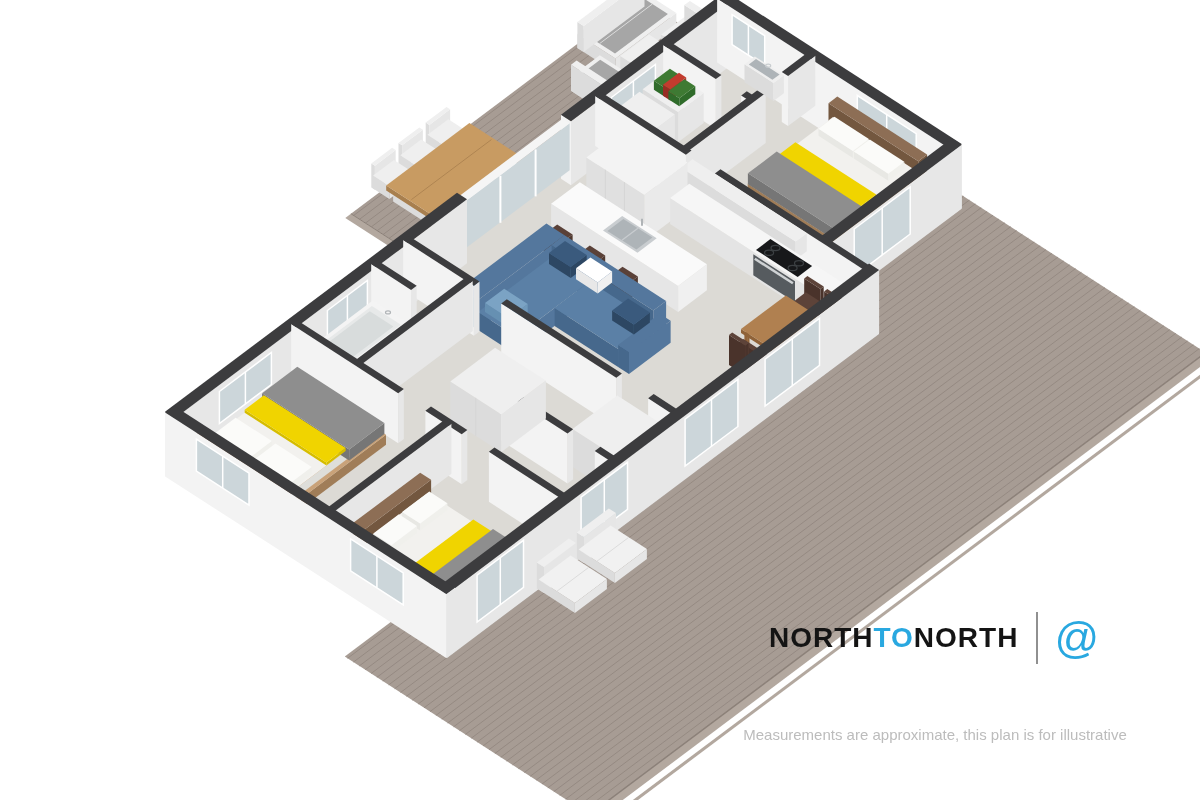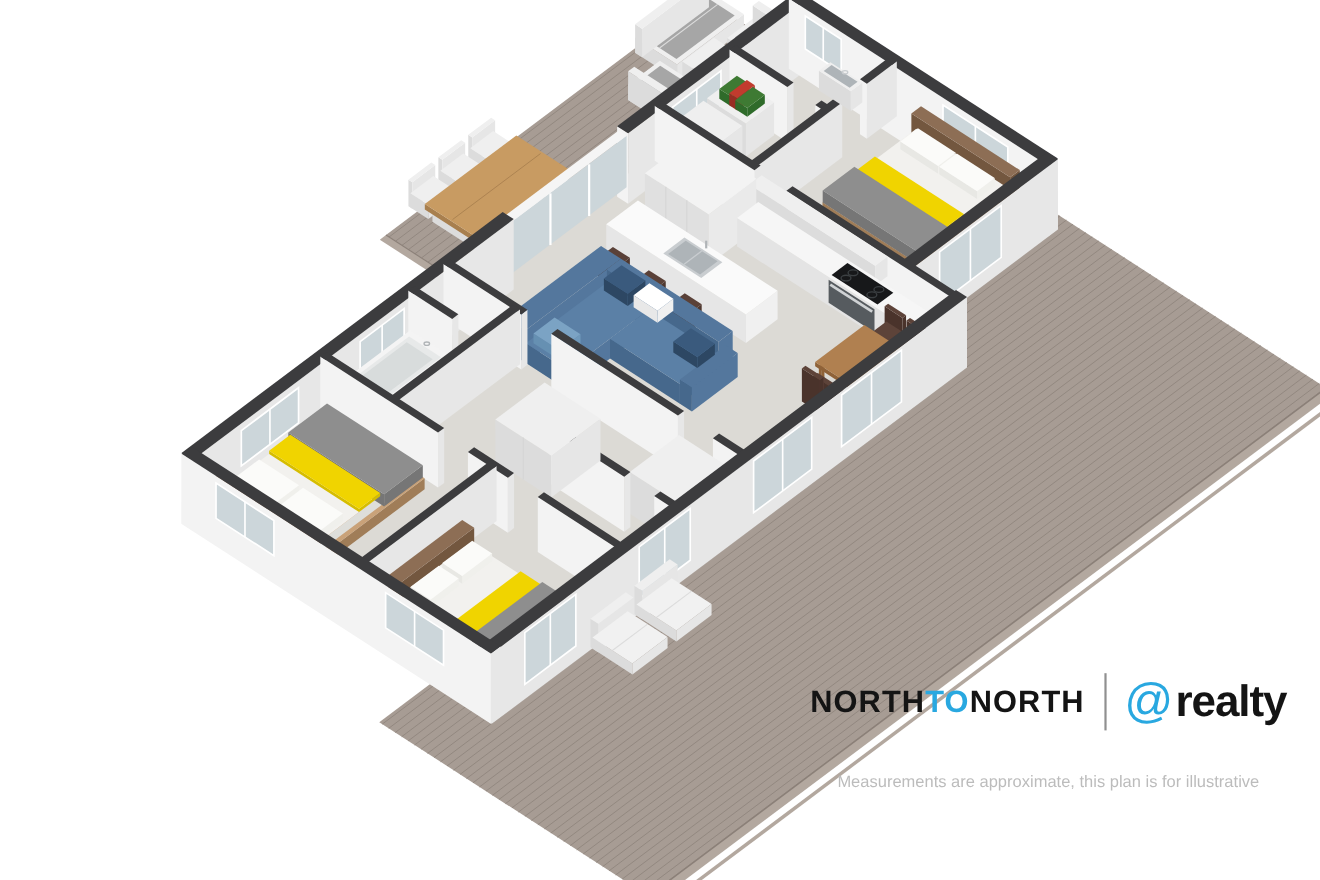--- a/index.html
+++ b/index.html
@@ -1,26 +1,26 @@
 <!DOCTYPE html>
 <html><head>
 <meta charset="utf-8">
 <style>
   html,body{margin:0;padding:0;background:#fff;}
   .stage{position:relative;width:1200px;height:800px;background:var(--bg,#fff);overflow:hidden;
          font-family:"Liberation Sans", sans-serif;}
   #plan-svg{position:absolute;left:0;top:0;}
-  .brand{position:absolute;left:718px;top:608px;width:470px;text-align:center;}
+  .brand{position:absolute;left:700px;top:608px;width:470px;text-align:center;}
   .logo-row{display:flex;align-items:center;justify-content:center;height:60px;}
   .logo-word{font-size:28px;font-weight:bold;letter-spacing:1px;color:var(--ink,#111);}
   .logo-to{color:var(--accent,#29a8e0);}
   .logo-divider{width:2px;height:52px;background:var(--divider,#999);margin:0 16px 0 18px;}
   .logo-at{font-size:44px;font-weight:400;color:var(--accent,#29a8e0);margin-right:2px;line-height:1;}
   .logo-realty{font-size:40px;font-weight:bold;letter-spacing:-1px;color:var(--ink,#111);line-height:1;}
-  .disclaimer{margin-top:32px;font-size:15px;line-height:1.5;color:var(--muted,#bcbcbc);}
+  .disclaimer{margin-top:56px;font-size:15px;line-height:1.5;color:var(--muted,#bcbcbc);}
 </style>
 </head>
 <body>
 
 <div class="stage" style="--bg: #ffffff; --accent: #29a8e0; --ink: #141414; --divider: #909090; --muted: #bcbcbc;">
   <svg id="plan-svg" width="1200" height="800" viewBox="0 0 1200 800">
       <g>
         <polygon points="960.8,194.5 1205.6,352.7 589.6,814.7 344.8,656.5" fill="#a79c94"></polygon>
         <line x1="963.5" y1="196.3" x2="347.5" y2="658.3" stroke="#90857d" stroke-width="0.8"></line>
         <line x1="969.4" y1="200.1" x2="353.4" y2="662.1" stroke="#90857d" stroke-width="0.8"></line>
@@ -539,17 +539,16 @@
       </g>
     </svg>
 
   <div class="brand">
     <div class="logo-row">
       <span class="logo-word">NORTH</span>
         <span class="logo-word logo-to">TO</span>
         <span class="logo-word">NORTH</span>
       <span class="logo-divider"></span>
       <span class="logo-at">@</span>
-        <span class="logo-realty">realty</span>
     </div>
     <p class="disclaimer"><span>Measurements are approximate, this plan is for illustrative</span><br></p>
   </div>
 </div>
 
 </body></html>

